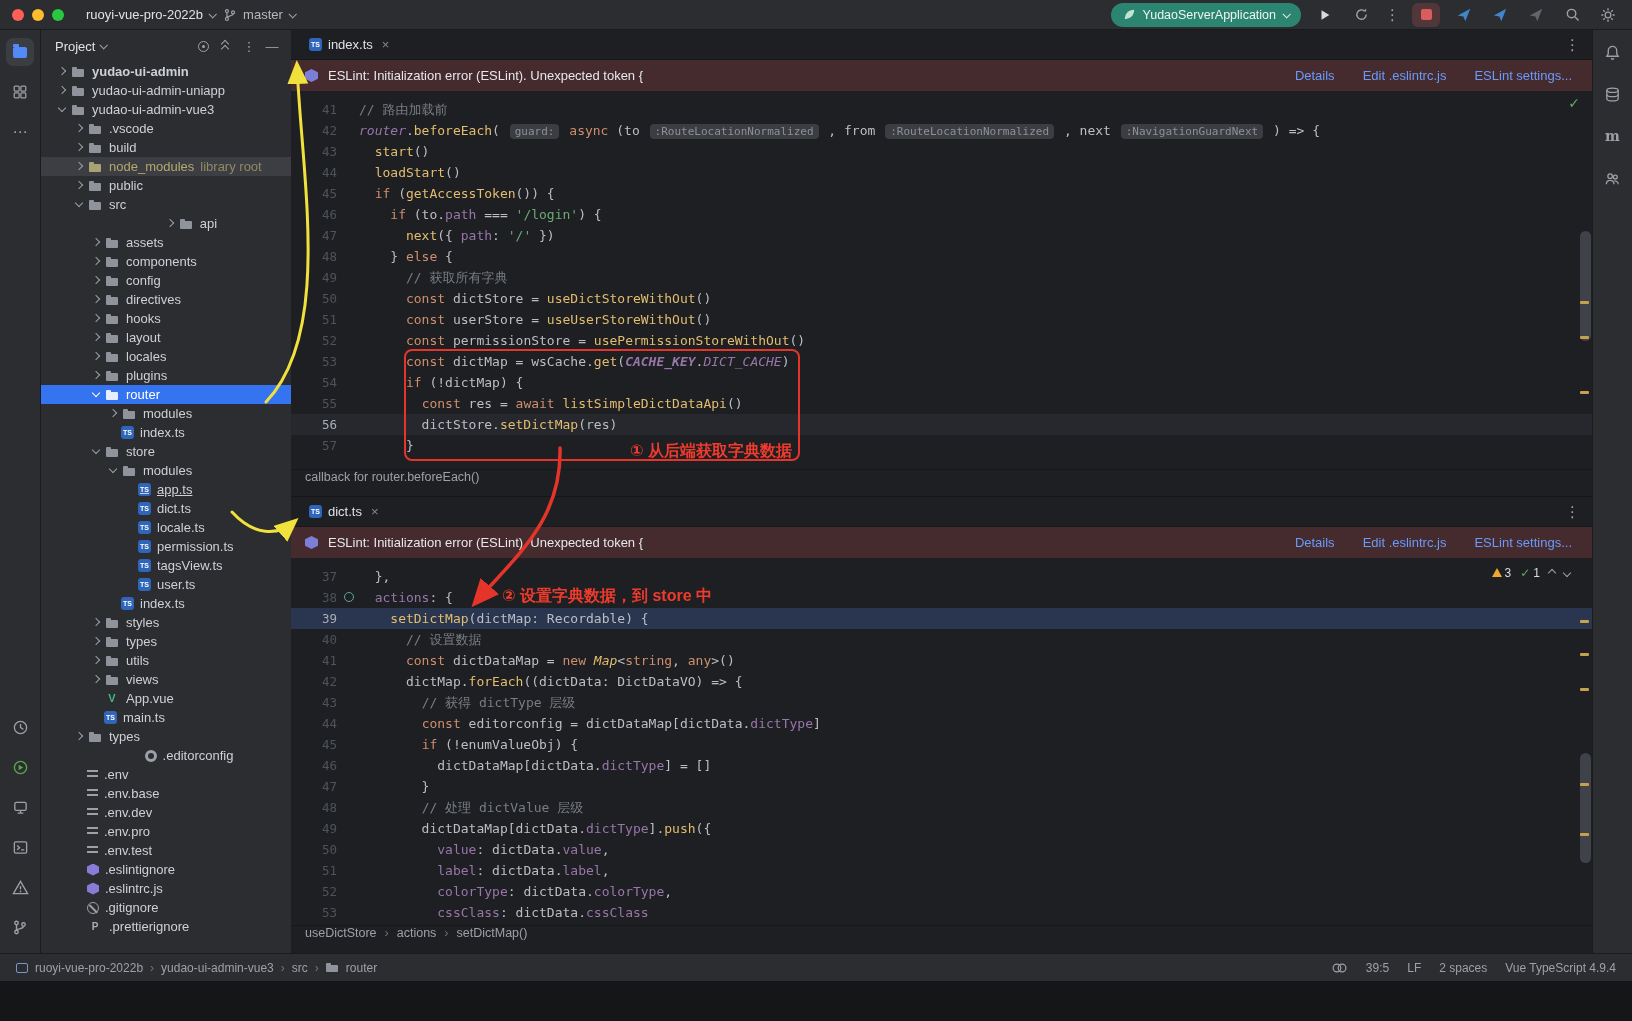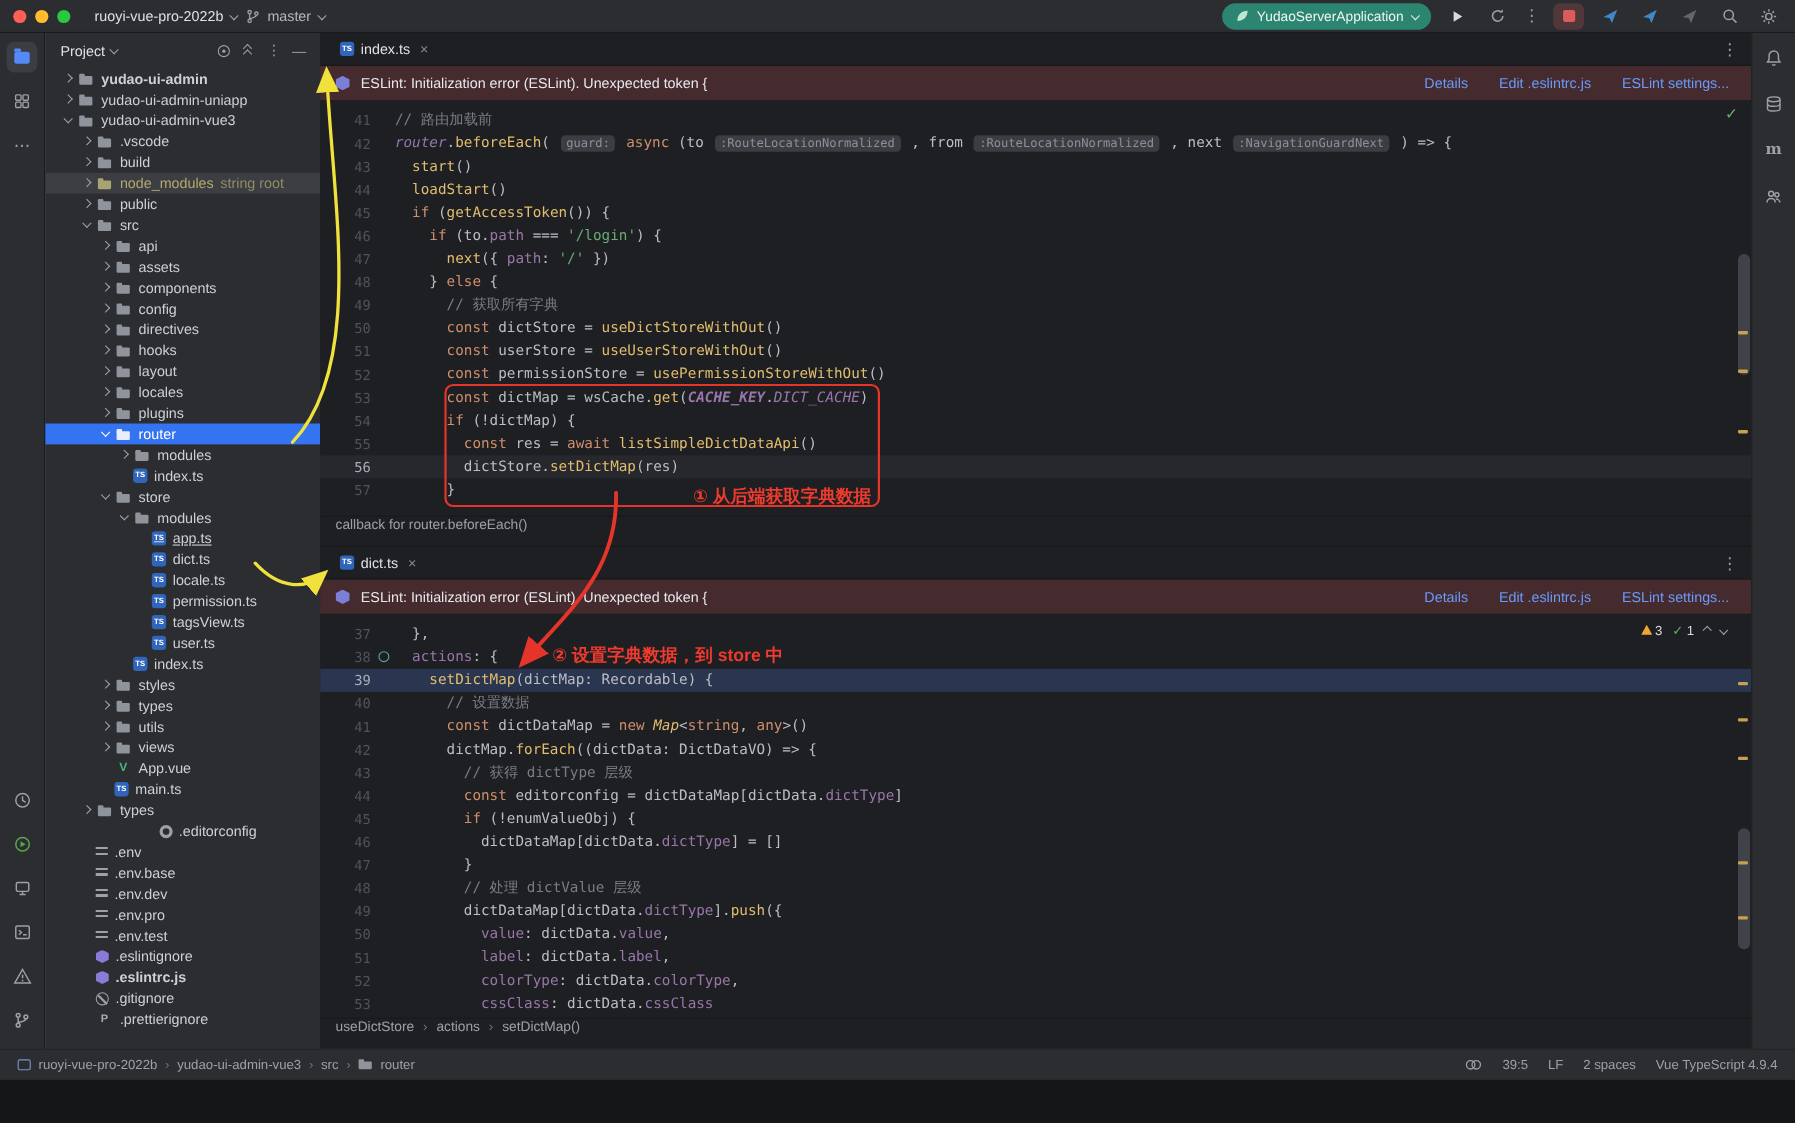--- a/index.html
+++ b/index.html
@@ -1,17 +1,17 @@
 <!DOCTYPE html>
 <html><head>
 <meta charset="utf-8">
 <style>
 *{box-sizing:border-box;margin:0;padding:0}
 html,body{width:1632px;height:1021px;background:#151617;font-family:"Liberation Sans","DejaVu Sans",sans-serif;overflow:hidden}
-.app{position:relative;width:1632px;height:1021px;background:#e5e5e5;color:#bcbec4;font-size:13px}
+.app{position:relative;width:1632px;height:1021px;background:#000000;color:#bcbec4;font-size:13px}
 
 
 .titlebar{position:absolute;top:0;left:0;right:0;height:30px;background:#2b2d30;border-bottom:1px solid #1a1b1d;display:flex;align-items:center;padding:0 12px;gap:8px;z-index:20}
 .traffic{display:flex;gap:8px;margin-right:14px}
 .tl{width:12px;height:12px;border-radius:50%}
 .tl.r{background:#ff5f57}.tl.y{background:#febc2e}.tl.g{background:#28c840}
 .tb-item{display:flex;align-items:center;gap:6px;color:#dfe1e5;font-size:13px}
 .tb-item.dim{color:#b4b8bf}
 .cv{display:inline-block;width:6px;height:6px;border:solid #9da0a8;border-width:0 1.5px 1.5px 0;transform:rotate(45deg) translateY(-1px)}
 .tb-right{margin-left:auto;display:flex;align-items:center;gap:12px}
@@ -316,33 +316,33 @@
         </div>
         <div class="trow" style="padding-left: 31px;">
           <span class="chev c"></span>
           <span class="ic folder"></span>
           <span>build</span>
         </div>
         <div class="trow libroot" style="padding-left: 31px;">
           <span class="chev c"></span>
           <span class="ic folder"></span>
           <span>node_modules</span>
-          <span class="tsuffix">string root</span>
+          <span class="tsuffix">library root</span>
         </div>
         <div class="trow" style="padding-left: 31px;">
           <span class="chev c"></span>
           <span class="ic folder"></span>
           <span>public</span>
         </div>
         <div class="trow" style="padding-left: 31px;">
           <span class="chev o"></span>
           <span class="ic folder"></span>
           <span>src</span>
         </div>
-        <div class="trow" style="padding-left: 48px;">
+        <div class="trow" style="padding-left: 48px; justify-content: center;">
           <span class="chev c"></span>
           <span class="ic folder"></span>
           <span>api</span>
         </div>
         <div class="trow" style="padding-left: 48px;">
           <span class="chev c"></span>
           <span class="ic folder"></span>
           <span>assets</span>
         </div>
         <div class="trow" style="padding-left: 48px;">
@@ -503,21 +503,21 @@
         <div class="trow" style="padding-left: 31px;">
           <span class="chev"></span>
           <span class="ic env"></span>
           <span>.env.test</span>
         </div>
         <div class="trow" style="padding-left: 31px;">
           <span class="chev"></span>
           <span class="ic eslint"></span>
           <span>.eslintignore</span>
         </div>
-        <div class="trow" style="padding-left: 31px; font-weight: bold;">
+        <div class="trow" style="padding-left: 31px;">
           <span class="chev"></span>
           <span class="ic eslint"></span>
           <span>.eslintrc.js</span>
         </div>
         <div class="trow" style="padding-left: 31px;">
           <span class="chev"></span>
           <span class="ic ignore"></span>
           <span>.gitignore</span>
         </div>
         <div class="trow" style="padding-left: 31px;">

